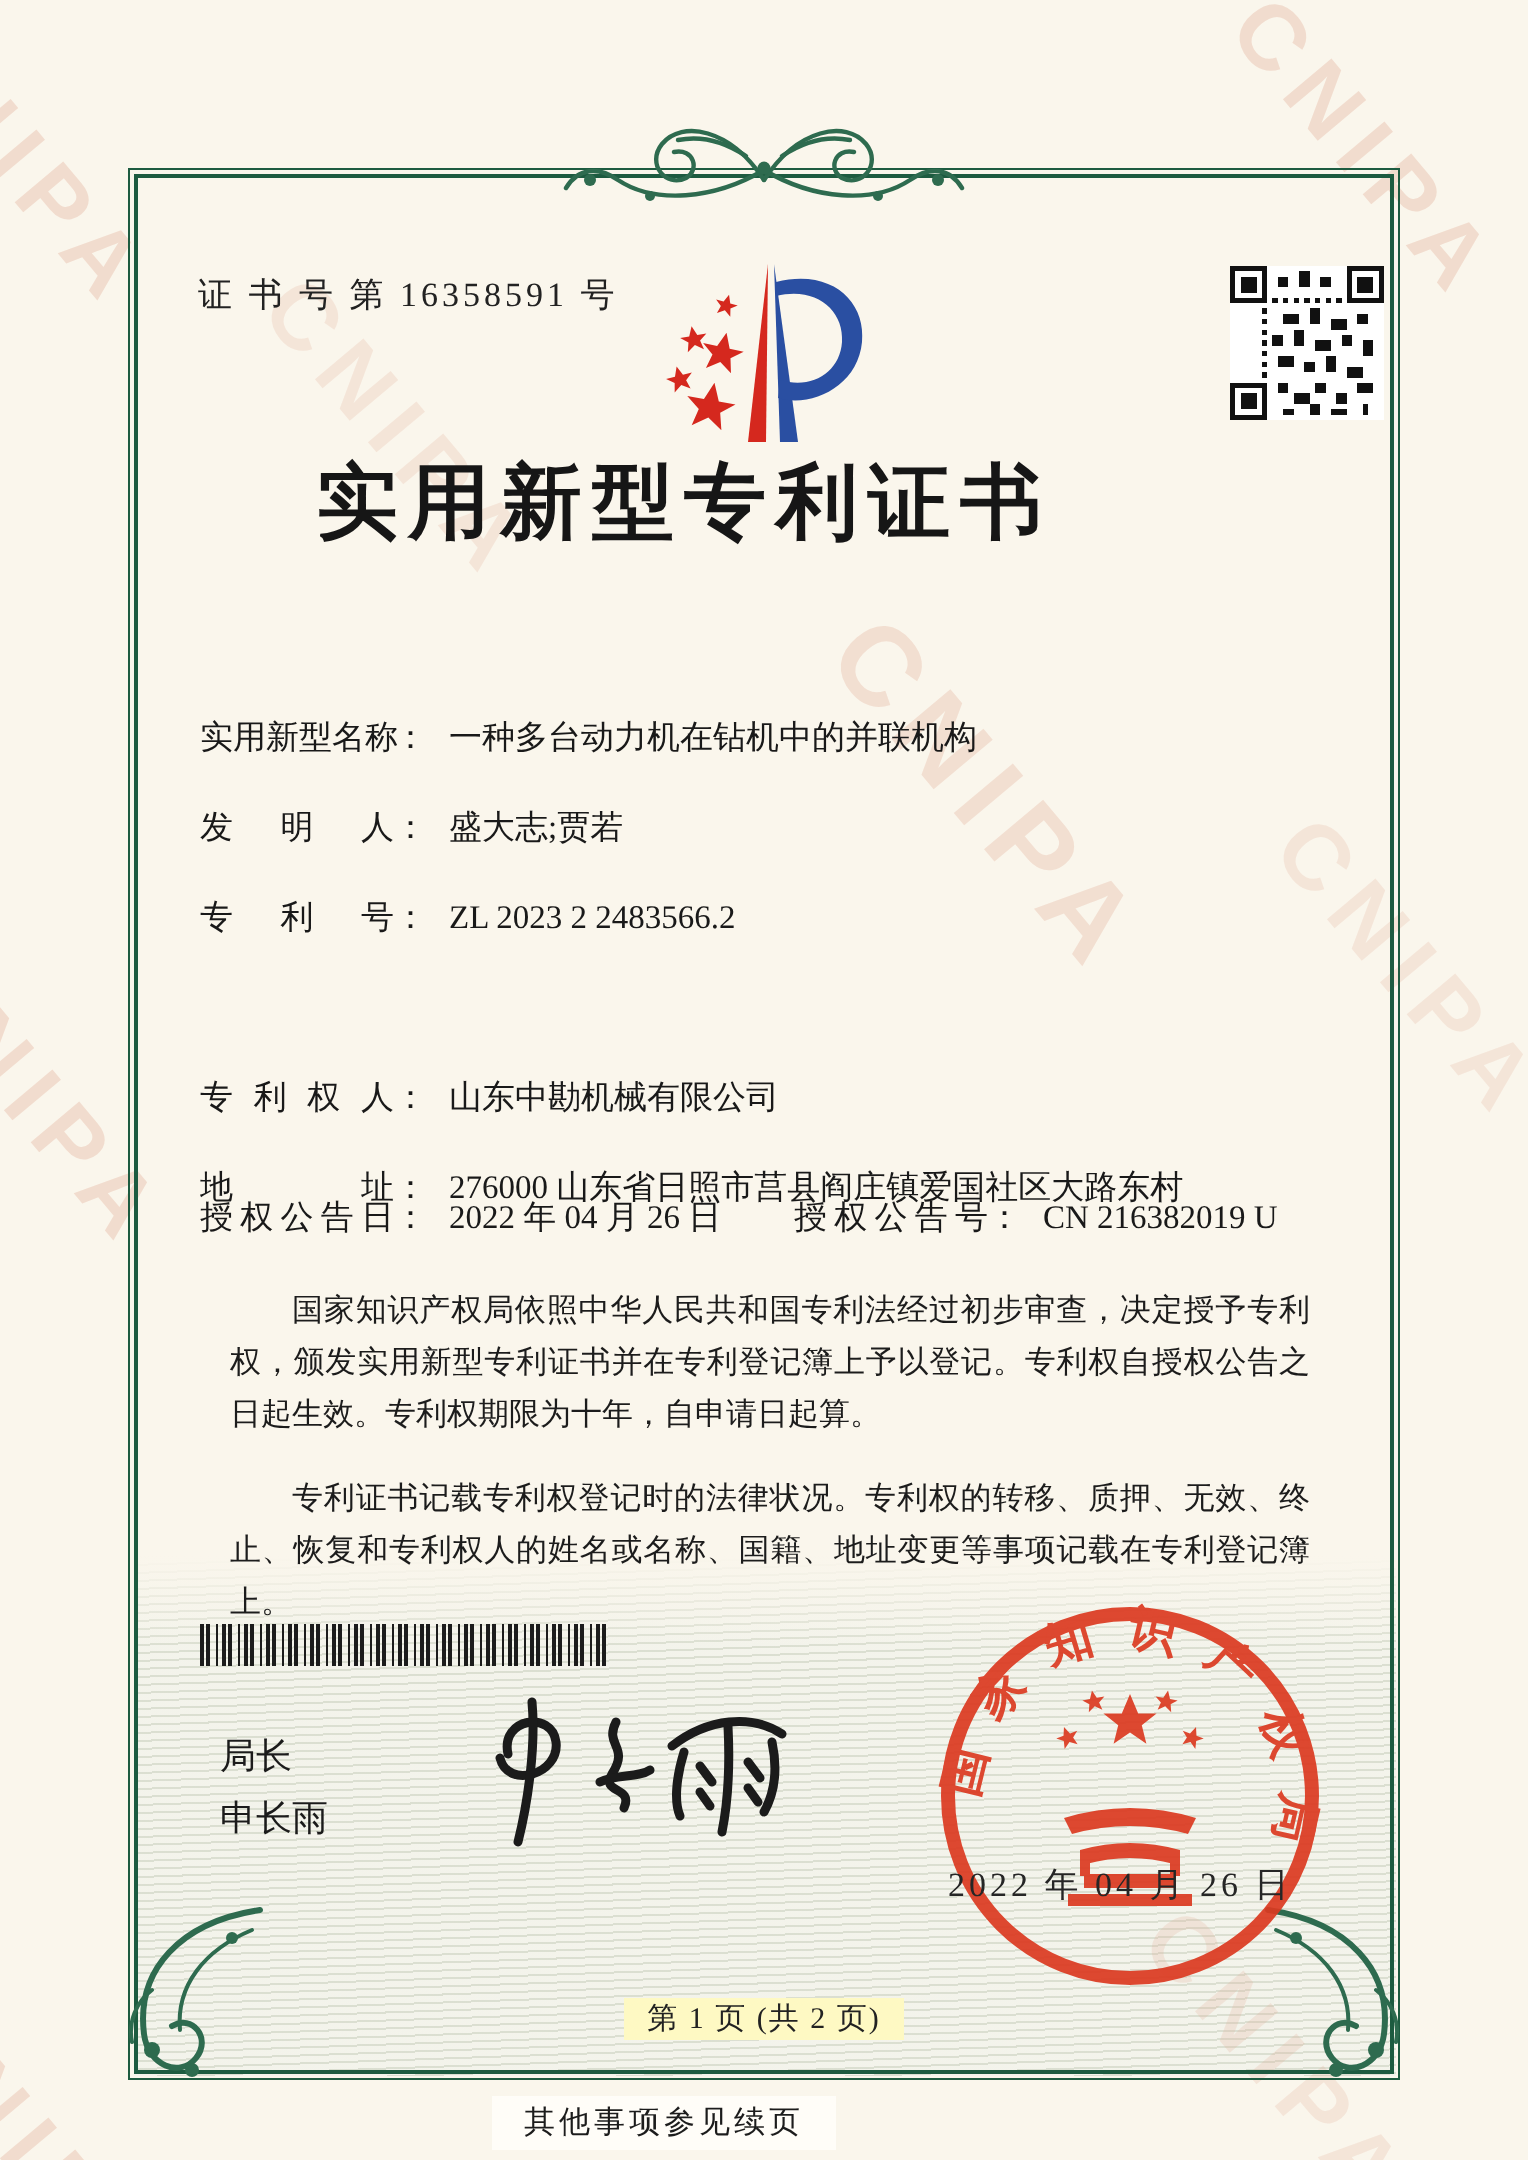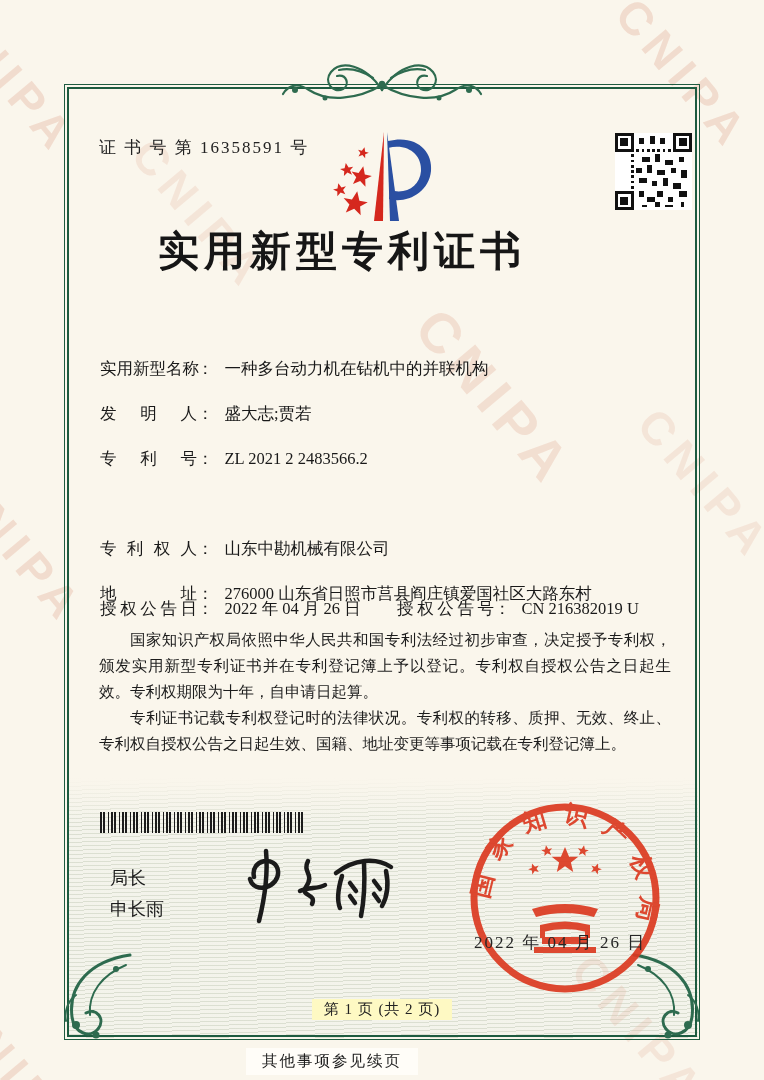--- a/index.html
+++ b/index.html
@@ -37,21 +37,21 @@
   .title{position:absolute;left:0;top:224px;width:684px;text-align:center;
       font-size:41px;font-weight:700;letter-spacing:5px;color:#161616;z-index:4;}
 
   .frow{position:absolute;left:100px;font-size:16.5px;color:#191919;z-index:4;white-space:nowrap;}
   .flabel{display:inline-block;width:97px;text-align:justify;text-align-last:justify;margin-top:28px;}
   .fval{margin-left:11px;}
   .grant2{position:absolute;left:297px;top:0;}
 
   .body-text{position:absolute;left:99px;top:627px;width:572px;z-index:4;
       font-size:15.5px;line-height:26px;color:#1c1c1c;text-align:justify;}
-  .body-text p{margin:0;text-indent:2em;}
+  .body-text p{margin:16px;text-indent:2em;}
 
   .barcode{position:absolute;left:100px;top:812px;width:203px;height:21px;z-index:4;
       background:repeating-linear-gradient(90deg,#1c1c1c 0 2px,transparent 2px 3px,
         #1c1c1c 3px 5px,transparent 5px 8px,#1c1c1c 8px 9px,transparent 9px 11px);}
 
   .sig-title{position:absolute;left:110px;top:866px;font-size:18px;color:#1b1b1b;z-index:4;
       font-family:"Liberation Sans","DejaVu Sans",sans-serif;}
   .sig-name{position:absolute;left:110px;top:897px;font-size:18px;color:#1b1b1b;z-index:4;
       font-family:"Liberation Sans","DejaVu Sans",sans-serif;}
   .sig-svg{position:absolute;left:224px;top:843px;z-index:5;}
@@ -196,39 +196,39 @@
 
   <div class="title">实用新型专利证书</div>
 
   <div class="frow" style="top:330px">
     <span class="flabel">实用新型名称</span><span>：</span><span class="fval">一种多台动力机在钻机中的并联机构</span>
   </div>
   <div class="frow" style="top:375px">
     <span class="flabel">发 明 人</span><span>：</span><span class="fval">盛大志;贾若</span>
   </div>
   <div class="frow" style="top:420px">
-    <span class="flabel">专 利 号</span><span>：</span><span class="fval">ZL 2021 2 2483566.2</span>
+    <span class="flabel">专 利 号</span><span>：</span><span class="fval">ZL 2023 2 2483566.2</span>
   </div>
   <div class="frow" style="top:510px">
     <span class="flabel">专 利 权 人</span><span>：</span><span class="fval">山东中勘机械有限公司</span>
   </div>
   <div class="frow" style="top:555px">
     <span class="flabel">地 址</span><span>：</span><span class="fval">276000 山东省日照市莒县阎庄镇爱国社区大路东村</span>
   </div>
 
   <div class="frow" style="top:570px;width:580px">
     <span class="flabel">授权公告日</span><span>：</span><span class="fval">2022 年 04 月 26 日</span>
     <span class="grant2">
       <span class="flabel">授权公告号</span><span>：</span><span class="fval">CN 216382019 U</span>
     </span>
   </div>
 
   <div class="body-text">
     <p>国家知识产权局依照中华人民共和国专利法经过初步审查，决定授予专利权，颁发实用新型专利证书并在专利登记簿上予以登记。专利权自授权公告之日起生效。专利权期限为十年，自申请日起算。</p>
-    <p>专利证书记载专利权登记时的法律状况。专利权的转移、质押、无效、终止、专利权自授权公告之日起生效、国籍、地址变更等事项记载在专利登记簿上。</p>
+    <p>专利证书记载专利权登记时的法律状况。专利权的转移、质押、无效、终止、恢复和专利权人的姓名或名称、国籍、地址变更等事项记载在专利登记簿上。</p>
   </div>
 
   <div class="barcode"></div>
 
   <div class="sig-title">局长</div>
   <div class="sig-name">申长雨</div>
   <svg class="sig-svg" width="175" height="88" viewBox="0 0 175 88">
     <g stroke="#1b1b1b" stroke-width="4.5" fill="none" stroke-linecap="round" stroke-linejoin="round">
       <path d="M30,34 C26,16 52,12 54,28 C56,44 30,52 26,36"></path>
       <path d="M42,8 C44,30 40,58 35,78"></path>

